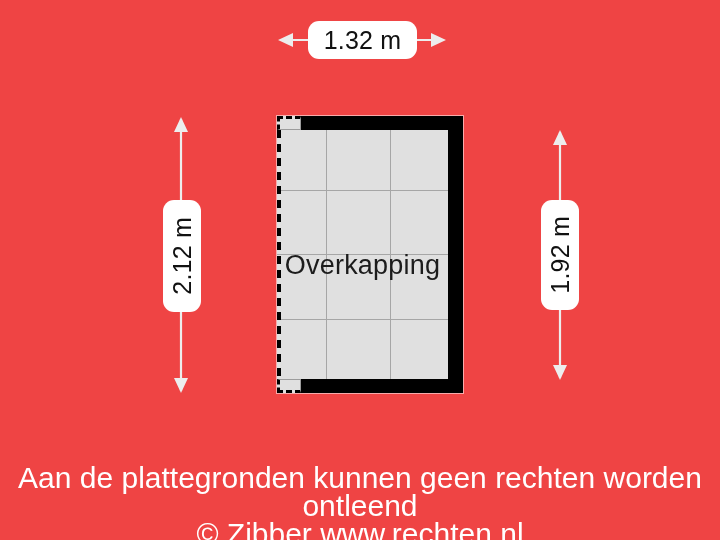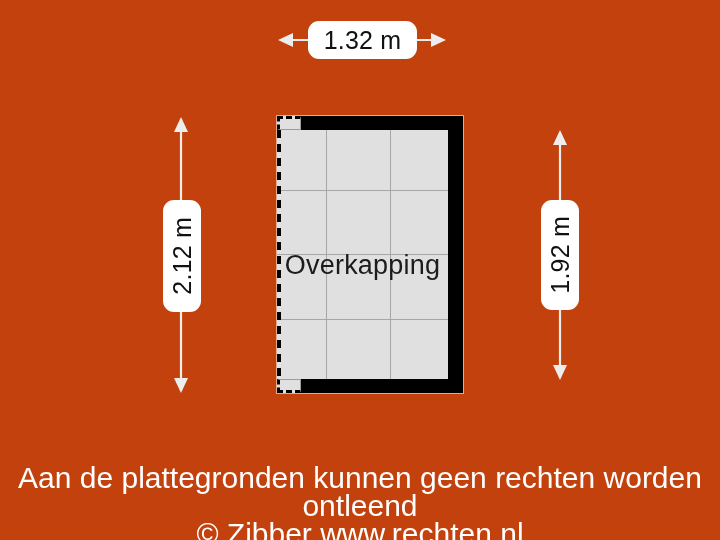--- a/index.html
+++ b/index.html
@@ -1,20 +1,20 @@
 <!DOCTYPE html>
 <html><head>
 <meta charset="utf-8">
 <style>
   * { margin: 0; padding: 0; box-sizing: border-box; }
   html, body { background: #000; }
   .stage {
     position: relative;
     width: 720px; height: 540px;
-    background: #c2410c;
+    background: #ef4444;
     overflow: hidden;
     font-family: "Liberation Sans", sans-serif;
   }
 
   
   .dim-svg { position: absolute; }
   .dim-line { stroke: #ededed; stroke-width: 2.2; }
   .dim-head { fill: #ededed; }
 
   .pill {

